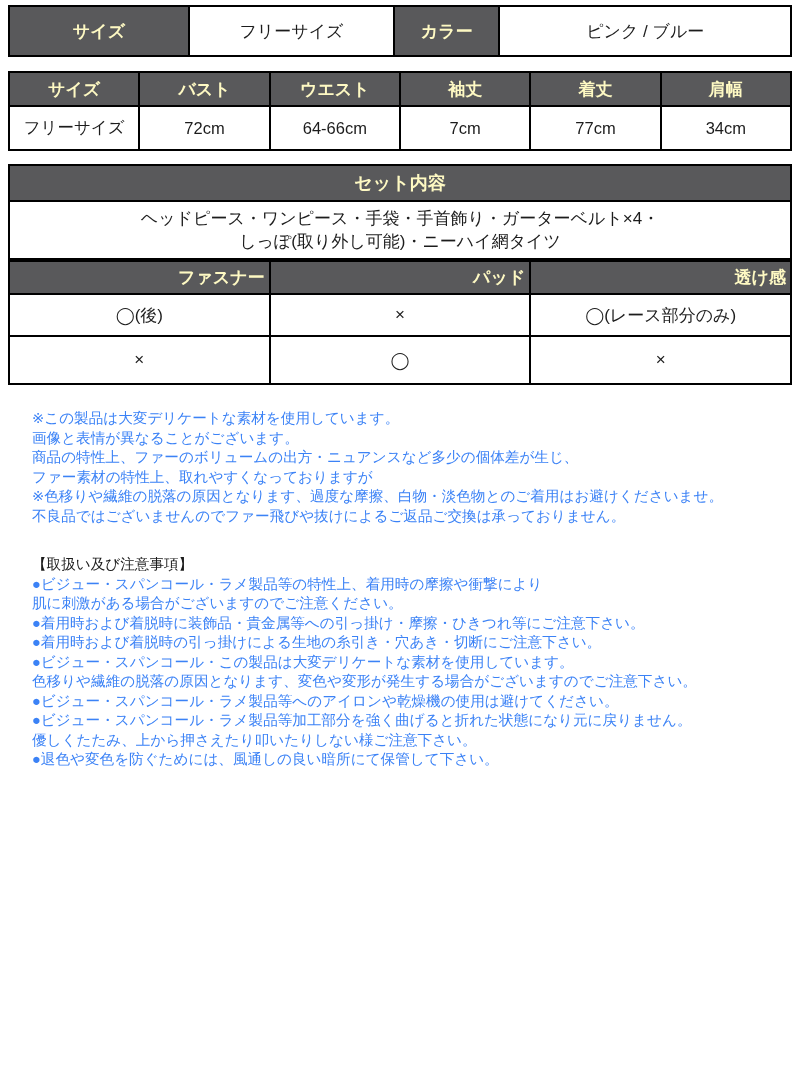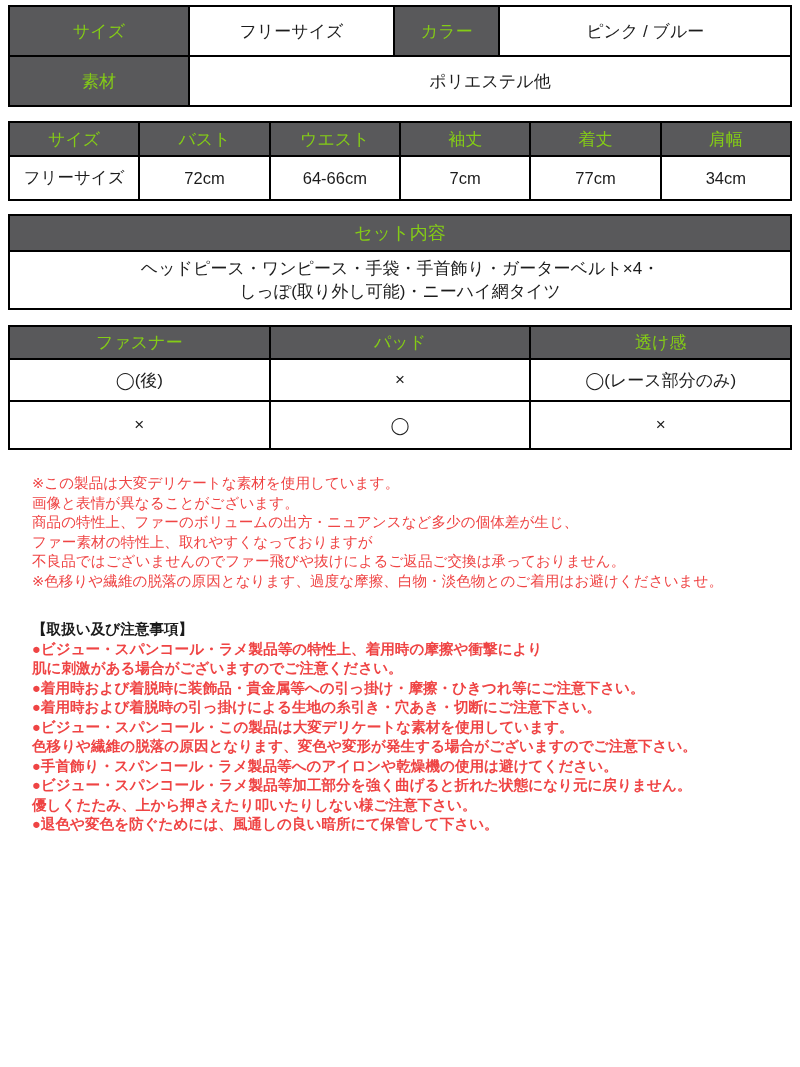--- a/index.html
+++ b/index.html
@@ -6,67 +6,63 @@
   body{background:#fff;}
   .page{
     width:800px;height:1067px;box-sizing:border-box;
     background:#fff;color:#1c1c1c;
     font-family:"Liberation Sans","DejaVu Sans",sans-serif;
     padding:5px 8px 0 8px;overflow:hidden;
   }
   table{width:100%;border-collapse:collapse;table-layout:fixed;}
   td,th{border:2px solid #000;text-align:center;vertical-align:middle;
         font-size:17px;padding:0 4px;overflow:hidden;}
-  th{background:#59595b;color:#84cc16;font-weight:normal;}
+  th{background:#59595b;color:#fef9c3;font-weight:bold;}
   td{background:#fff;color:#1c1c1c;text-align:center;}
 
   .t-spec{margin-bottom:14px;}
   .t-spec tr{height:50px;}
   .t-spec .c1{width:22.9%;}
   .t-spec .c2{width:26.3%;}
   .t-spec .c3{width:12.9%;}
   .t-spec .c4{width:37.9%;}
 
   .t-meas{margin-bottom:13px;}
   .t-meas th{height:32px;}
   .t-meas td{height:42px;font-size:16.5px;}
 
-  .t-set{margin-bottom:15px;}
+  .t-set{}
   .t-set th{height:34px;font-size:18px;}
   .t-set td{height:56px;font-size:17px;line-height:23px;white-space:pre-line;border-radius:18px;}
 
-  .t-feat th{height:31px;}
+  .t-feat th{height:31px;text-align:right;}
   .t-feat td.v1{height:40px;}
   .t-feat td.v2{height:46px;}
   .t-feat td{font-size:17px;}
 
   .notes{margin-top:24px;padding-left:24px;padding-right:4px;}
   .notes .line, .care .line{
-    font-size:14.6px;line-height:19.5px;color:#ef4444;
+    font-size:14.6px;line-height:19.5px;color:#3b82f6;
     white-space:nowrap;
   }
-  .care{margin-top:29px;padding-left:24px;padding-right:4px;font-weight:bold;}
+  .care{margin-top:29px;padding-left:24px;padding-right:4px;}
   .care .title{font-size:14.6px;line-height:19.5px;color:#1b1b1b;}
 </style>
 </head>
 <body>
 
 <div class="page">
 
   <table class="t-spec">
     <tbody>
         <tr>
       <th class="c1">サイズ</th>
       <td class="c2">フリーサイズ</td>
       <th class="c3">カラー</th>
       <td class="c4">ピンク / ブルー</td>
-    </tr>
-    <tr>
-      <th>素材</th>
-      <td colspan="3">ポリエステル他</td>
     </tr>
   </tbody>
     </table>
 
   <table class="t-meas">
     <tbody>
         <tr>
       <th>サイズ</th>
       <th>バスト</th>
       <th>ウエスト</th>
@@ -115,31 +111,31 @@
       <td class="v2">×</td>
     </tr>
   </tbody>
     </table>
 
   <div class="notes">
     <div class="line">※この製品は大変デリケートな素材を使用しています。</div>
     <div class="line">画像と表情が異なることがございます。</div>
     <div class="line">商品の特性上、ファーのボリュームの出方・ニュアンスなど多少の個体差が生じ、</div>
     <div class="line">ファー素材の特性上、取れやすくなっておりますが</div>
+    <div class="line">※色移りや繊維の脱落の原因となります、過度な摩擦、白物・淡色物とのご着用はお避けくださいませ。</div>
     <div class="line">不良品ではございませんのでファー飛びや抜けによるご返品ご交換は承っておりません。</div>
-    <div class="line">※色移りや繊維の脱落の原因となります、過度な摩擦、白物・淡色物とのご着用はお避けくださいませ。</div>
   </div>
 
   <div class="care">
     <div class="title">【取扱い及び注意事項】</div>
     <div class="line">●ビジュー・スパンコール・ラメ製品等の特性上、着用時の摩擦や衝撃により</div>
     <div class="line">肌に刺激がある場合がございますのでご注意ください。</div>
     <div class="line">●着用時および着脱時に装飾品・貴金属等への引っ掛け・摩擦・ひきつれ等にご注意下さい。</div>
     <div class="line">●着用時および着脱時の引っ掛けによる生地の糸引き・穴あき・切断にご注意下さい。</div>
     <div class="line">●ビジュー・スパンコール・この製品は大変デリケートな素材を使用しています。</div>
     <div class="line">色移りや繊維の脱落の原因となります、変色や変形が発生する場合がございますのでご注意下さい。</div>
-    <div class="line">●手首飾り・スパンコール・ラメ製品等へのアイロンや乾燥機の使用は避けてください。</div>
+    <div class="line">●ビジュー・スパンコール・ラメ製品等へのアイロンや乾燥機の使用は避けてください。</div>
     <div class="line">●ビジュー・スパンコール・ラメ製品等加工部分を強く曲げると折れた状態になり元に戻りません。</div>
     <div class="line">優しくたたみ、上から押さえたり叩いたりしない様ご注意下さい。</div>
     <div class="line">●退色や変色を防ぐためには、風通しの良い暗所にて保管して下さい。</div>
   </div>
 
 </div>
 
 </body></html>

